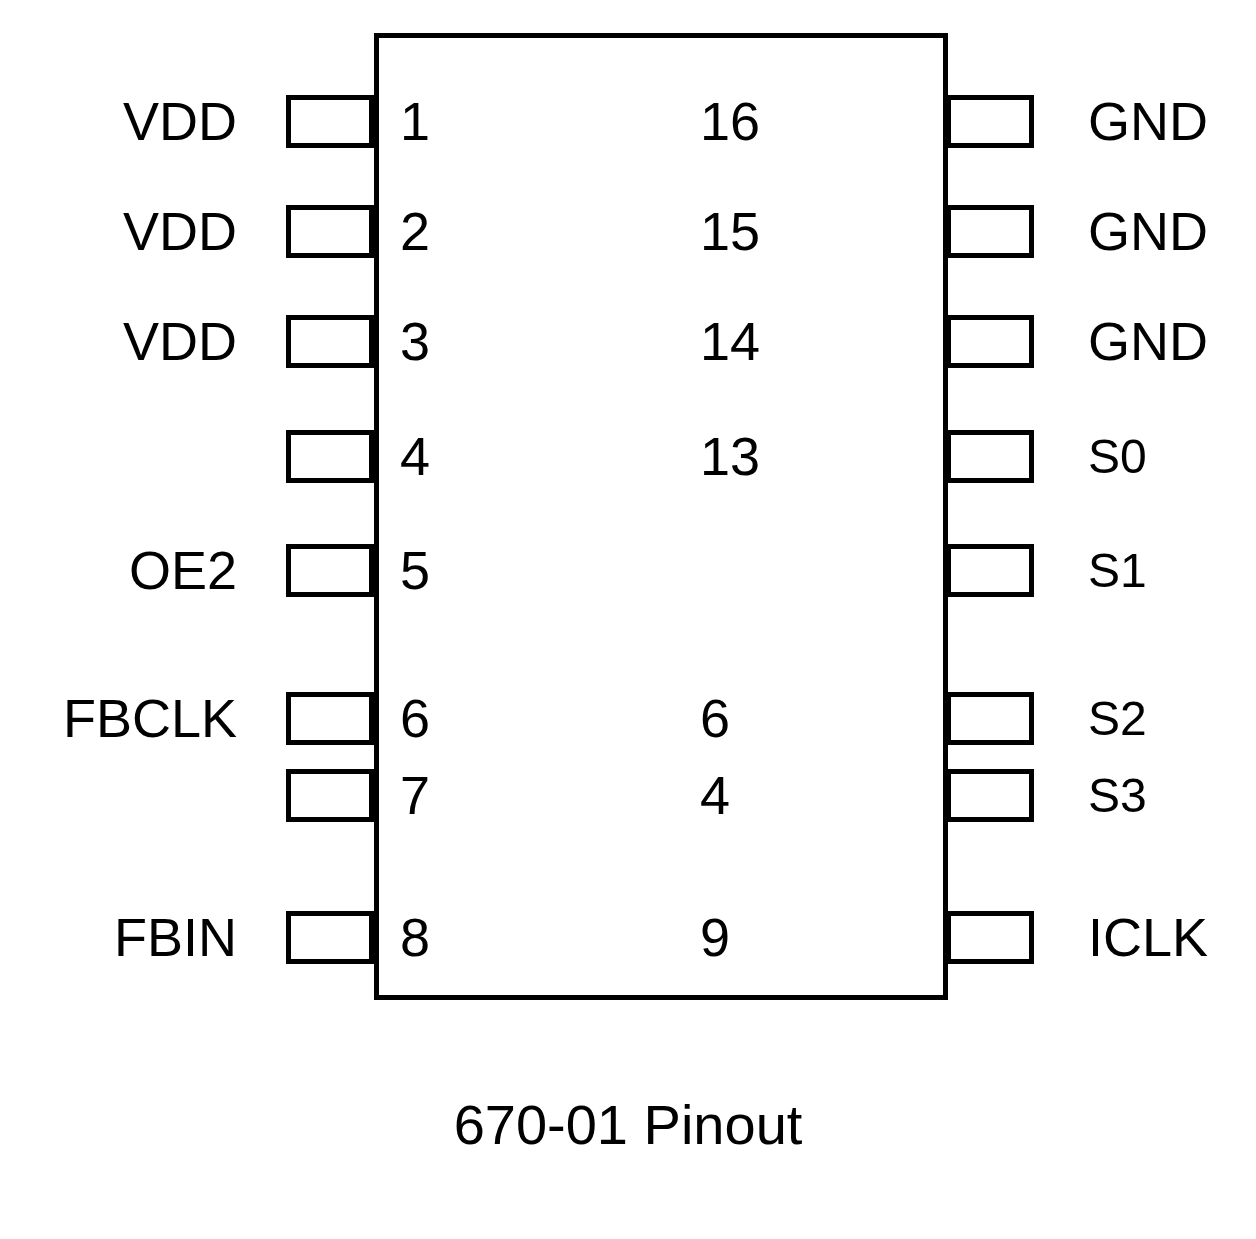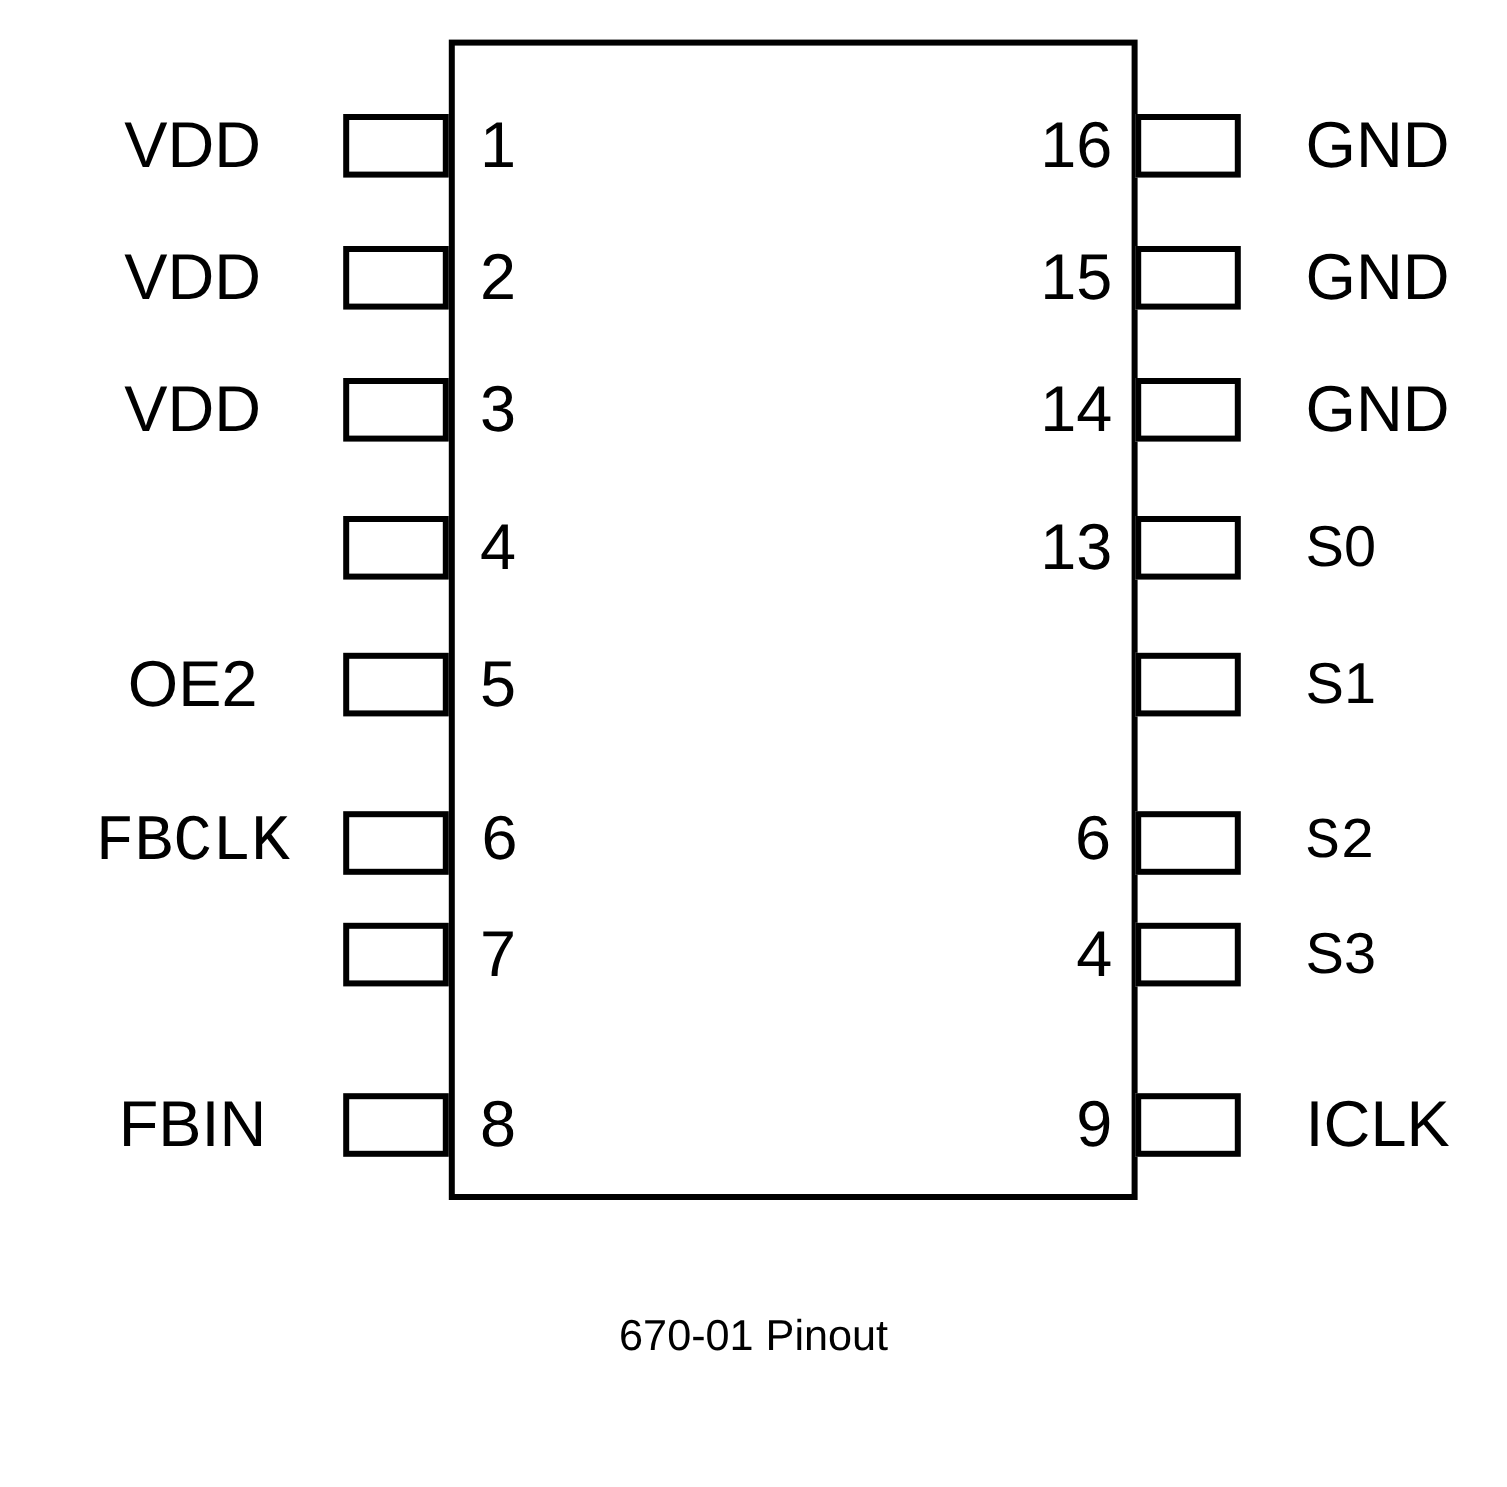--- a/index.html
+++ b/index.html
@@ -60,22 +60,21 @@
     top: 0;
     height: 53px;
     line-height: 53px;
     font-size: 54px;
     white-space: nowrap;
     color: #000000;
   }
   .pin-label.left {
     left: 0;
     width: 237px;
-    text-align: center;
-    padding-left: 42px;
+    text-align: right;
   }
   .pin-label.right {
     left: 1088px;
     width: 260px;
     text-align: left;
   }
   .pin-label.small { font-size: 48px; }
 
   
   .pin-number {
@@ -87,31 +86,31 @@
     white-space: nowrap;
     color: #000000;
   }
   .pin-number.left {
     left: 400px;
     text-align: left;
   }
   .pin-number.right {
     left: 700px;
     width: 227px;
-    text-align: right;
+    text-align: left;
   }
 
   
   .caption {
     position: absolute;
     left: 0;
     top: 1092px;
     width: 1256px;
     text-align: center;
-    font-size: 36px;
+    font-size: 56px;
     color: #000000;
     white-space: nowrap;
   }
 </style>
 </head>
 <body>
 
 <div id="stage">
 
   <div class="ic-body"></div>
@@ -152,21 +151,21 @@
   </div>
 
   <div class="pin-row" style="top:544px;text-decoration:underline;">
     <div class="pin-label left">OE2</div>
     <div class="pin-box left"></div>
     <div class="pin-number left">5</div>
     <div class="pin-box right"></div>
     <div class="pin-label right small">S1</div>
   </div>
 
-  <div class="pin-row" style="top:676px;font-family:Liberation Mono, monospace;">
+  <div class="pin-row" style="top:692px;">
     <div class="pin-label left">FBCLK</div>
     <div class="pin-box left"></div>
     <div class="pin-number left">6</div>
     <div class="pin-number right">6</div>
     <div class="pin-box right"></div>
     <div class="pin-label right small">S2</div>
   </div>
 
   <div class="pin-row" style="top:769px;">
     <div class="pin-box left"></div>

